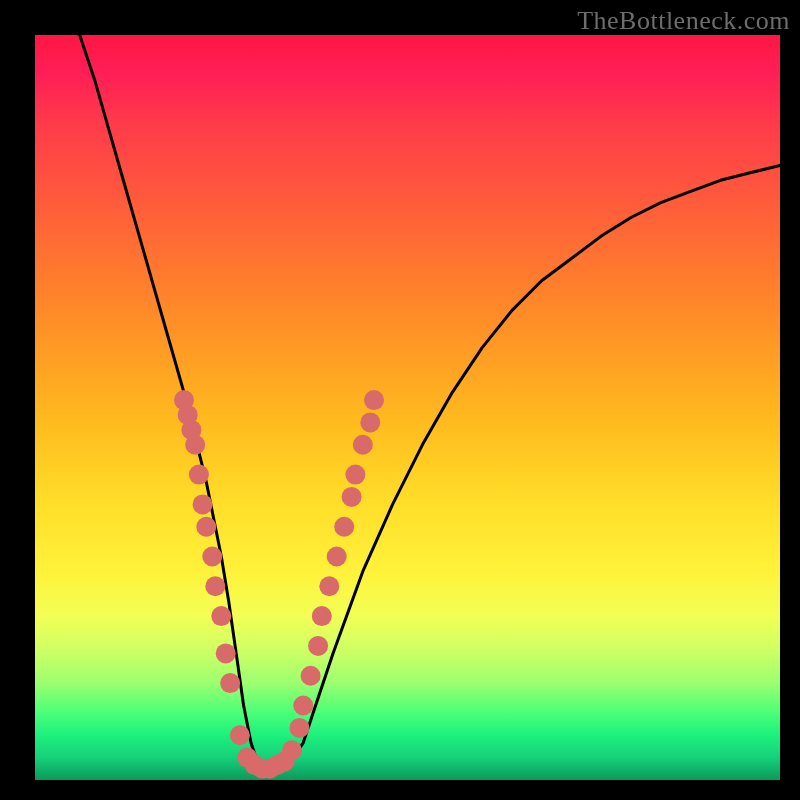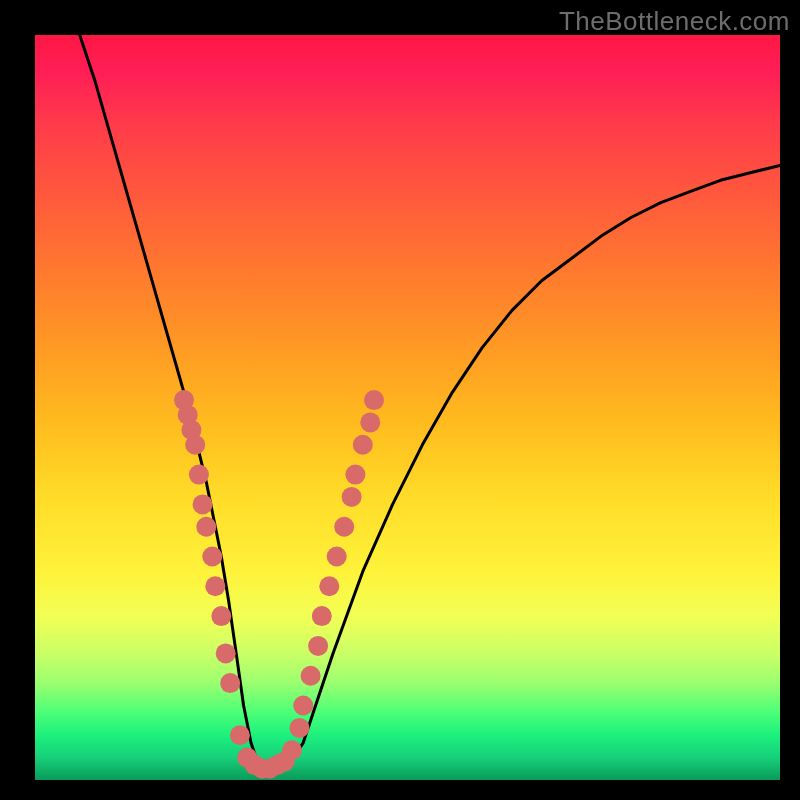--- a/index.html
+++ b/index.html
@@ -42,21 +42,21 @@
       #4aff78 91%,
       #1df07d 94%,
       #16d07a 97%,
       #0a9a5a 100%
     );
   }
   .watermark {
     position: absolute;
     top: 6px;
     right: 10px;
-    font-family: Liberation Sans, sans-serif;
+    font-family: Liberation Serif, serif;
     font-size: 26px;
     color: #6d6d6d;
     letter-spacing: 0.5px;
     z-index: 5;
   }
   svg.overlay {
     position: absolute;
     left: 35px;
     top: 35px;
     width: 745px;

